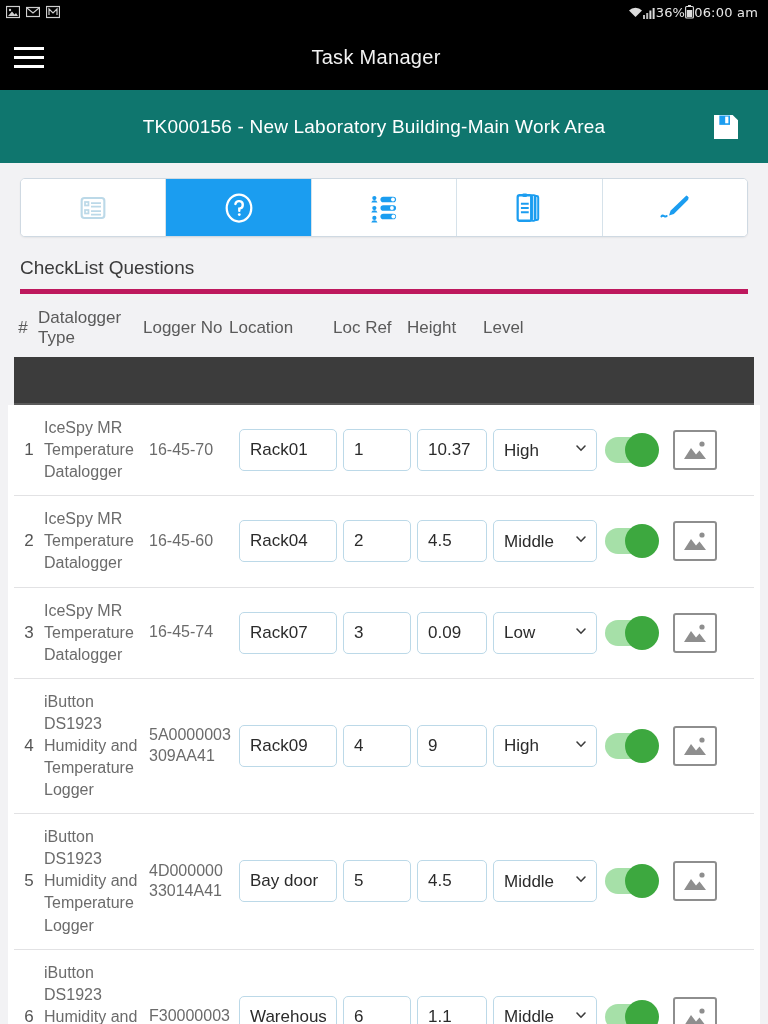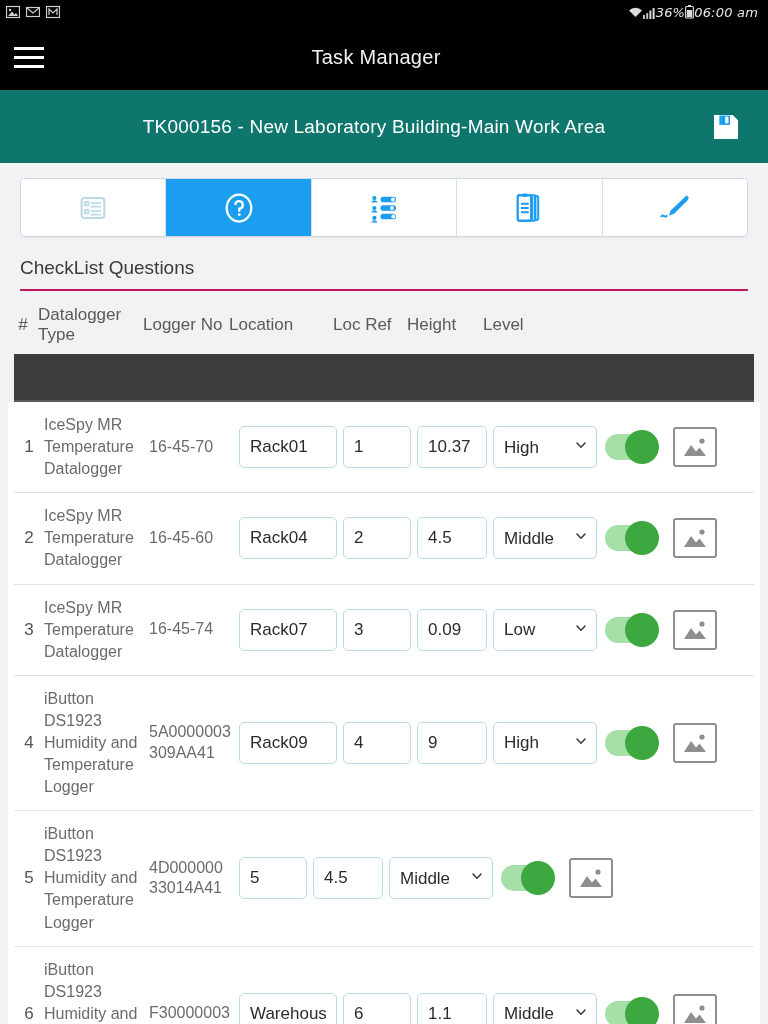--- a/index.html
+++ b/index.html
@@ -10,21 +10,21 @@
     overflow: hidden;
   }
 
   
   .status-bar {
     height: 24px; background: #000000;
     display: flex; align-items: center; justify-content: space-between;
     padding: 0 10px 0 6px;
   }
   .status-left { display: flex; align-items: center; gap: 6px; }
-  .status-right { display: flex; align-items: center; gap: 0; font-style: italic; }
+  .status-right { display: flex; align-items: center; gap: 0; }
   .sicon { display: inline-block; }
   .sicon svg { display: block; }
   .status-text {
     color: #e8e8e8; font-size: 13px; letter-spacing: .2px;
     font-family: "DejaVu Sans", sans-serif;
   }
 
   
   .app-bar {
     height: 66px; background: #000000;
@@ -68,21 +68,21 @@
     display: flex; align-items: center; justify-content: center;
     border-right: 1px solid #d6e2ea; cursor: pointer; background: #ffffff;
   }
   .tab:last-child { border-right: none; }
   .tab.active { background: #1b9df0; }
 
   
   .section-wrap { background: #f2f2f4; padding: 6px 20px 0 20px; }
   .section-title {
     font-size: 19px; color: #3b3b3b; font-weight: 400;
-    padding-bottom: 10px; border-bottom: 2px solid #be185d;
+    padding-bottom: 10px; border-bottom: 5px solid #be185d;
   }
 
   
   .table-area { background: #f2f2f4; padding: 0 8px; }
   .thead {
     display: flex; align-items: center;
     padding: 14px 0 10px 0; background: #f2f2f4;
   }
   .th { font-size: 17px; color: #5a5a5a; font-weight: 400; line-height: 1.15; }
   .c-num    { width: 30px; text-align: center; flex: none; }
@@ -400,20 +400,21 @@
               <circle cx="20" cy="5" r="2.6" fill="#8e8e8e"></circle>
               <path d="M2 20 L9 9 L14 15.5 L17.5 11.5 L24 20 Z" fill="#8e8e8e"></path>
             </svg>
           </div>
         </div>
       </div>
       <div class="row">
         <div class="cell-num c-num">5</div>
         <div class="cell-type c-type">iButton DS1923 Humidity and Temperature Logger</div>
         <div class="cell-sensor c-sensor">4D00000033014A41</div>
+        <div class="c-loc cellpad"><input class="fld fld-loc" value="Bay door" style=""></div>
         <div class="c-locref cellpad"><input class="fld fld-ref" value="5" style=""></div>
         <div class="c-height cellpad"><input class="fld fld-hgt" value="4.5" style=""></div>
         <div class="c-level cellpad">
           <div class="sel-wrap"><select class="fld fld-sel"><option>High</option><option selected="">Middle</option><option>Low</option></select><span class="chev"><svg width="14" height="14" viewBox="0 0 14 14">
                 <path d="M3 5 L7 9.2 L11 5" fill="none" stroke="#3c3c3c" stroke-width="1.6" stroke-linecap="round"></path>
               </svg></span></div>
         </div>
         <div class="c-toggle">
           <div class="toggle">
             <div class="knob"></div>

